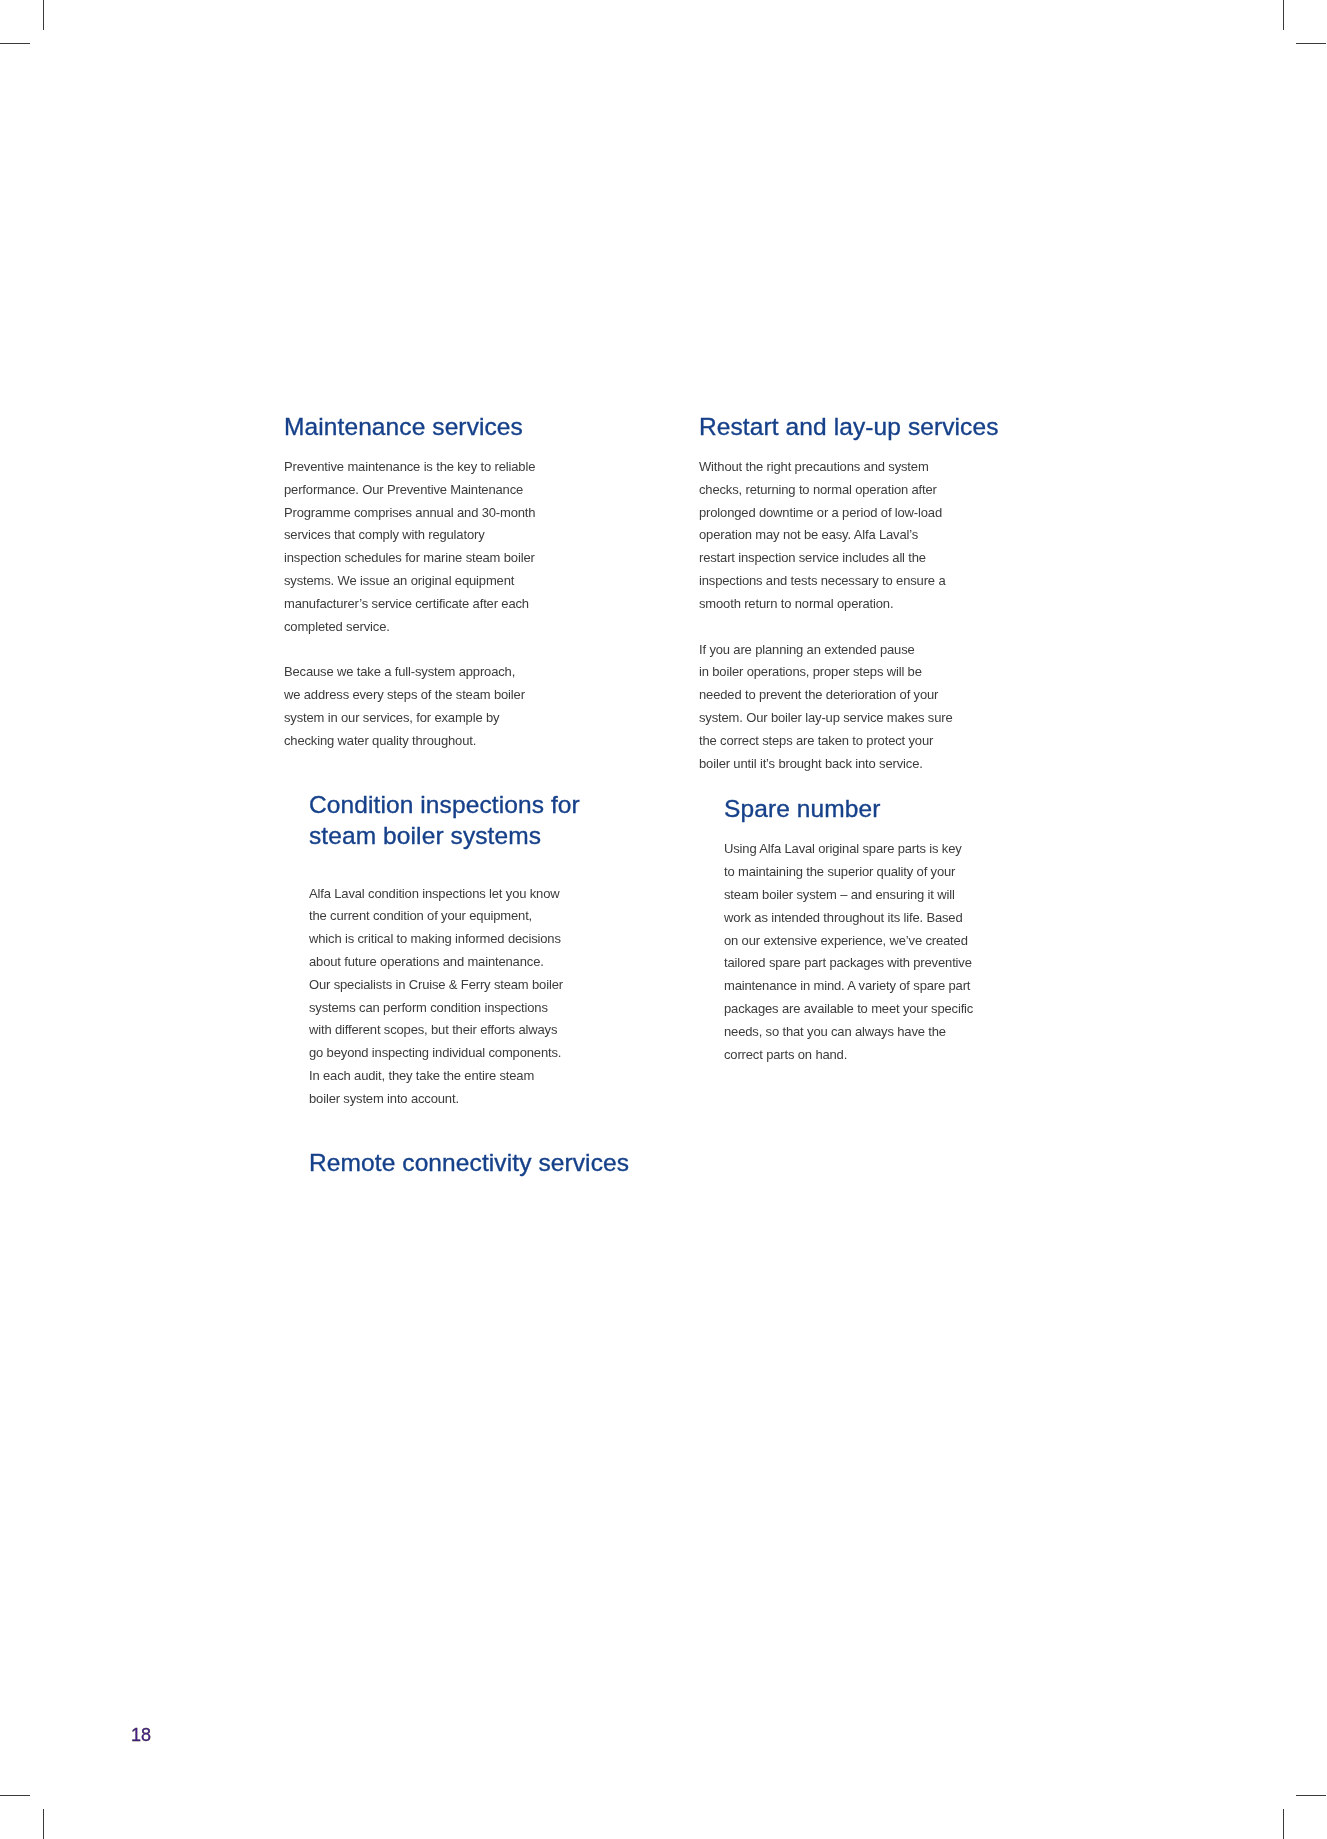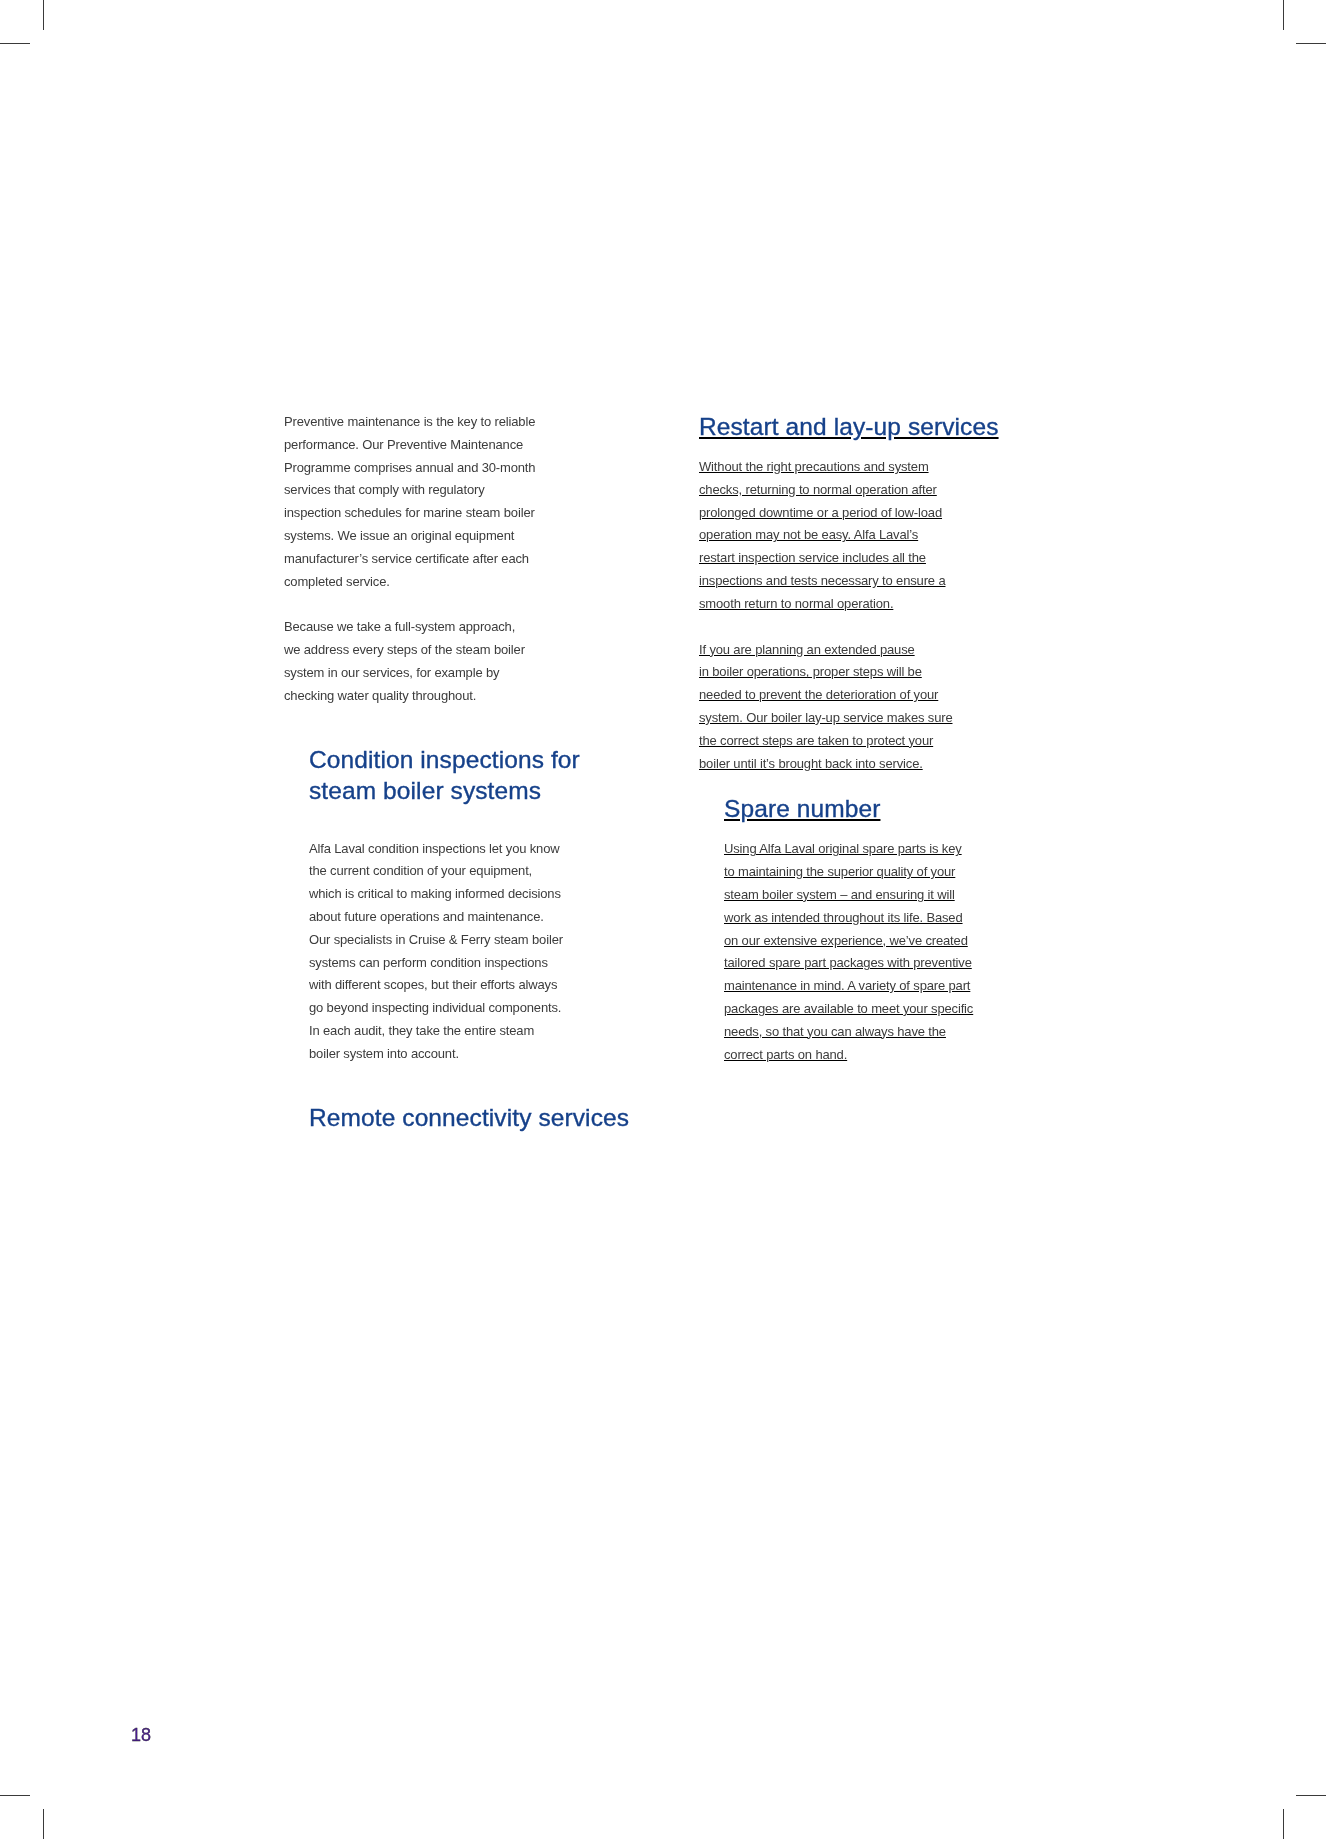--- a/index.html
+++ b/index.html
@@ -20,21 +20,21 @@
     }
     .crop.v { width: 1px; height: 30px; }
     .crop.h { height: 1px; width: 30px; }
 
     .column {
       position: absolute;
       top: 411px;
       width: 380px;
     }
     .col-left { left: 284px; }
-    .col-right { left: 699px; width: 390px; text-decoration: underline; }
+    .col-right { left: 699px; width: 390px; }
 
     .section { margin: 0; }
     .heading {
       color: #16418a;
       font-size: 24.5px;
       font-weight: normal;
       line-height: 31px;
       margin: 0 0 14px 0;
       letter-spacing: 0.1px;
       -webkit-text-stroke: 0.35px #16418a;
@@ -67,20 +67,21 @@
 <div class="crop h" style="left:0; top:43px;"></div>
 <div class="crop v" style="left:1283px; top:0;"></div>
 <div class="crop h" style="left:1296px; top:43px;"></div>
 <div class="crop h" style="left:0; top:1795px;"></div>
 <div class="crop v" style="left:43px; top:1809px;"></div>
 <div class="crop h" style="left:1296px; top:1795px;"></div>
 <div class="crop v" style="left:1283px; top:1809px;"></div>
 
 <div class="column col-left">
   <section class="section">
+    <h2 class="heading">Maintenance services</h2>
     <p class="para">Preventive maintenance is the key to reliable
 performance. Our Preventive Maintenance
 Programme comprises annual and 30-month
 services that comply with regulatory
 inspection schedules for marine steam boiler
 systems. We issue an original equipment
 manufacturer’s service certificate after each
 completed service.</p>
     <p class="para">Because we take a full-system approach,
 we address every steps of the steam boiler

